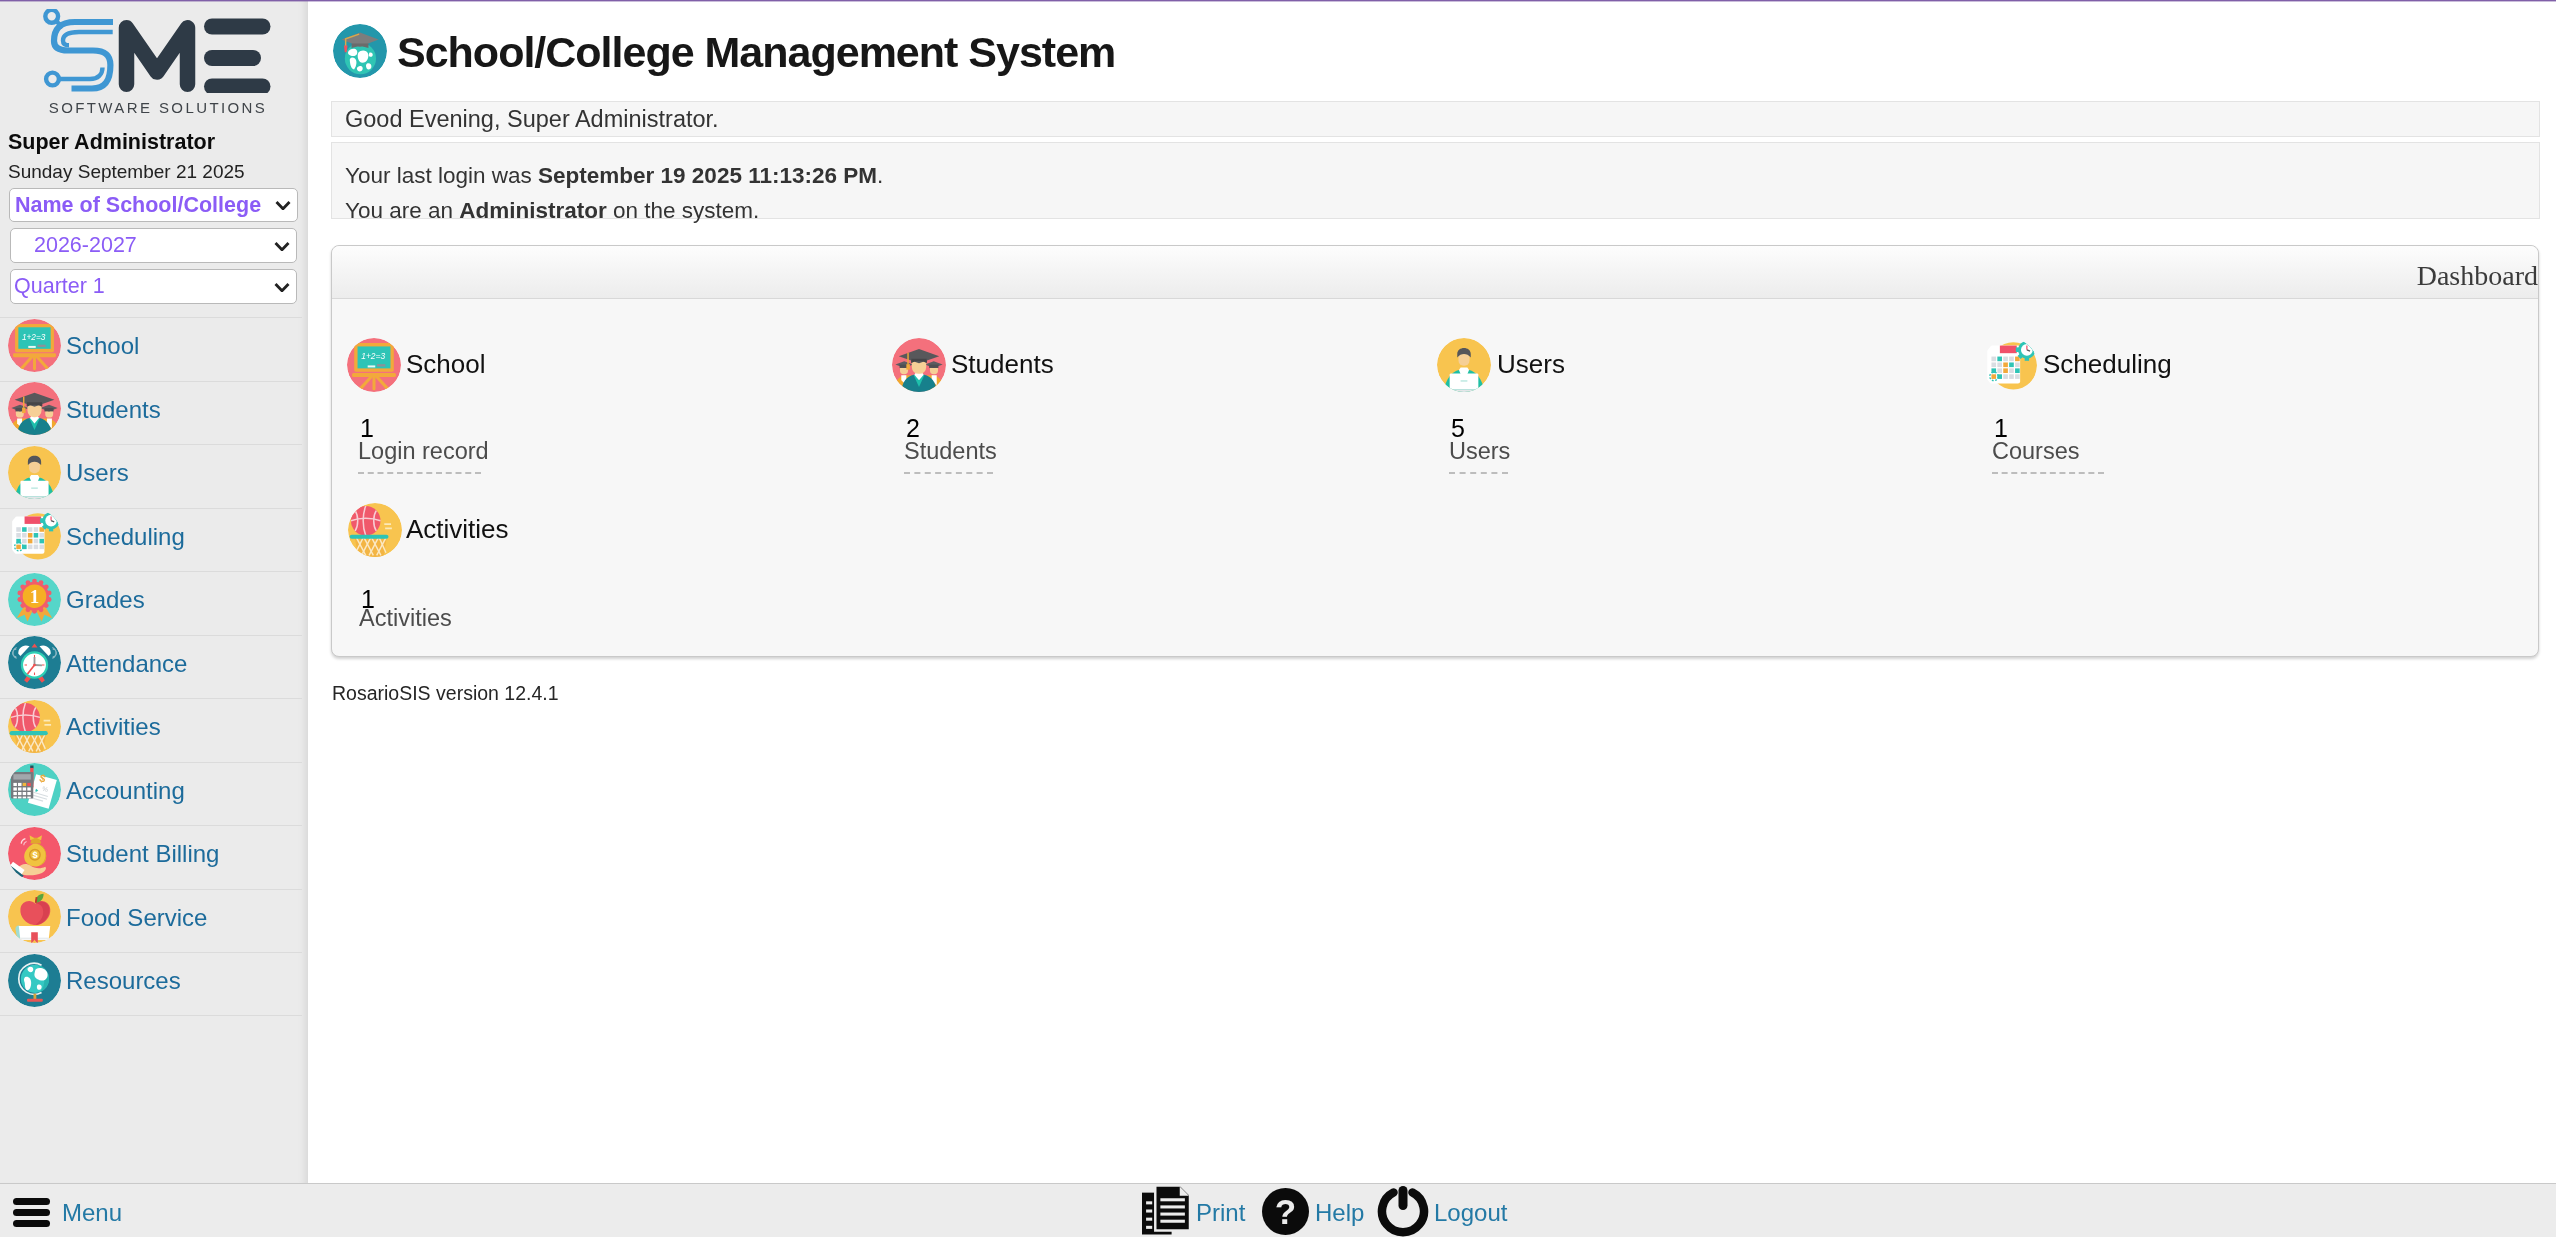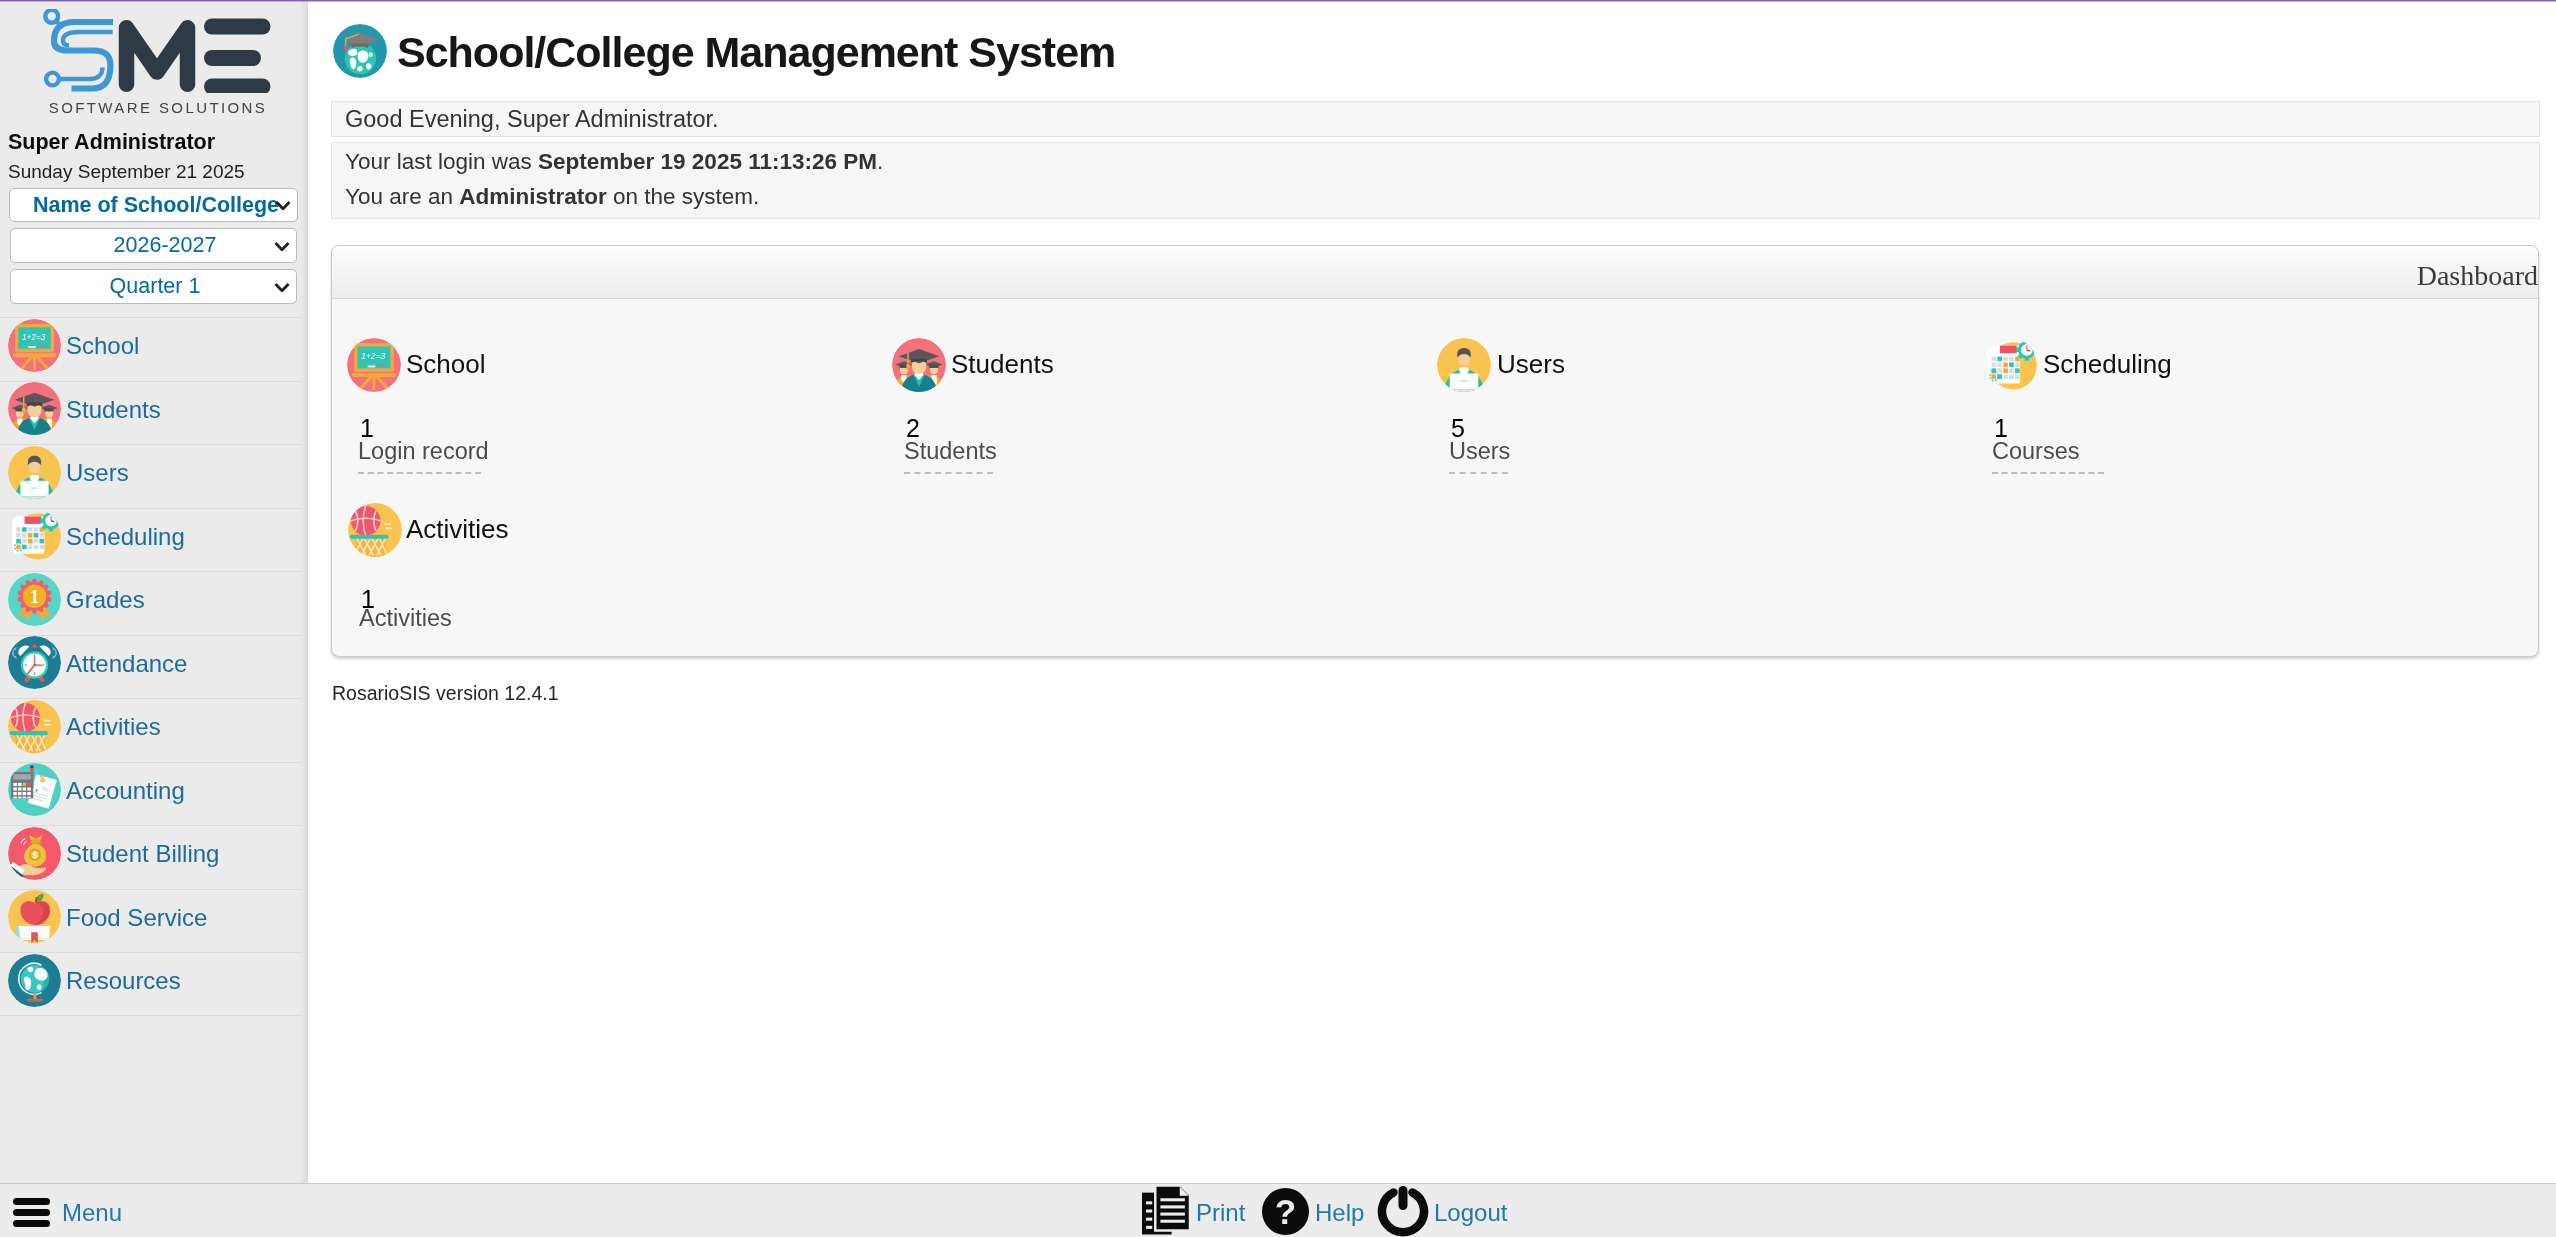--- a/index.html
+++ b/index.html
@@ -8,40 +8,40 @@
 .abs { position:absolute; }
 #topline { position:absolute; left:0; top:0; width:2556px; height:2px;
   background:linear-gradient(to bottom, #8060a8 0%, #8060a8 40%, rgba(128,96,168,0) 100%); z-index:50; }
 #sidebar { position:absolute; left:0; top:0; width:308px; height:1184px; background:#ebebeb;
   box-shadow:inset -8px 0 8px -6px rgba(0,0,0,0.10); }
 #softsol { position:absolute; left:44px; top:99px; width:228px; text-align:center;
   font-size:15px; letter-spacing:2.4px; color:#3f4449; font-weight:normal; }
 #sa { position:absolute; left:8px; top:130px; font-size:21.5px; font-weight:bold; color:#0c0c0c; }
 #sdate { position:absolute; left:8px; top:161px; font-size:19px; color:#222; }
 .sel { position:absolute; background:#fff; border:1px solid #b9b9b9; border-radius:5px;
-  color:#0369a1; overflow:hidden; white-space:nowrap;text-align:center; }
+  color:#8b5cf6; overflow:hidden; white-space:nowrap; }
 .sel .chev { position:absolute; right:6px; top:50%; margin-top:-4px; }
 #sel1 { left:9px; top:188px; width:289px; height:34px; font-size:21.5px; font-weight:bold; line-height:32px; padding-left:5px; }
 #sel2 { left:10px; top:228px; width:287px; height:35px; font-size:21.5px; line-height:33px; padding-left:23px; }
 #sel3 { left:10px; top:269px; width:287px; height:35px; font-size:21.5px; line-height:33px; padding-left:3px; }
 #menu { position:absolute; left:0; top:317px; width:308px; }
 .mrow { position:relative; width:302px; height:63.5px; border-top:1px solid #dbdbdb; }
 .mrow:last-child { border-bottom:1px solid #dbdbdb; }
 .mrow svg { position:absolute; left:8px; top:0.5px; }
 .mrow span { position:absolute; left:66px; top:0; line-height:56px; font-size:24px; color:#1c6b9b; }
 #footer { position:absolute; left:0; top:1183px; width:2556px; height:54px;
   background:#ececec; border-top:1px solid #c9c9c9; }
 .ftxt { position:absolute; top:0; line-height:57px; font-size:24px; color:#2379a5; }
 
 #h1icon { position:absolute; left:333px; top:24px; }
 #h1 { position:absolute; left:397px; top:28px; font-size:43px; font-weight:bold; color:#171717; letter-spacing:-1px; }
 #box1 { position:absolute; left:331px; top:101px; width:2209px; height:36px; background:#f6f6f6;
   border:1px solid #e3e3e3; line-height:34px; padding-left:13px; font-size:23.5px; color:#333; }
 #box2 { position:absolute; left:331px; top:142px; width:2209px; height:77px; background:#f6f6f6;
-  border:1px solid #e3e3e3; padding:1px 0 0 13px; font-size:22.5px; color:#333; line-height:35px; }
+  border:1px solid #e3e3e3; padding:15px 0 0 13px; font-size:22.5px; color:#333; line-height:35px; }
 #panel { position:absolute; left:331px; top:245px; width:2208px; height:412px;
   border:1px solid #c9c9c9; border-radius:8px; background:#f7f7f7;
   box-shadow:0 2px 3px rgba(0,0,0,0.18); }
 #phead { width:100%; height:53px; border-bottom:1px solid #d8d8d8; border-radius:8px 8px 0 0;
   background:linear-gradient(#fdfdfd,#ececec); text-align:right; line-height:53px;
   font-family:"Liberation Serif", serif; font-size:28px; color:#3b3b3b; padding-top:3px; }
 .cicon { position:absolute; }
 .ctitle { position:absolute; font-size:26px; color:#111; }
 .cnum { position:absolute; font-size:25px; color:#000; }
 .clbl { position:absolute; font-size:23.5px; color:#4c4c4c; }

